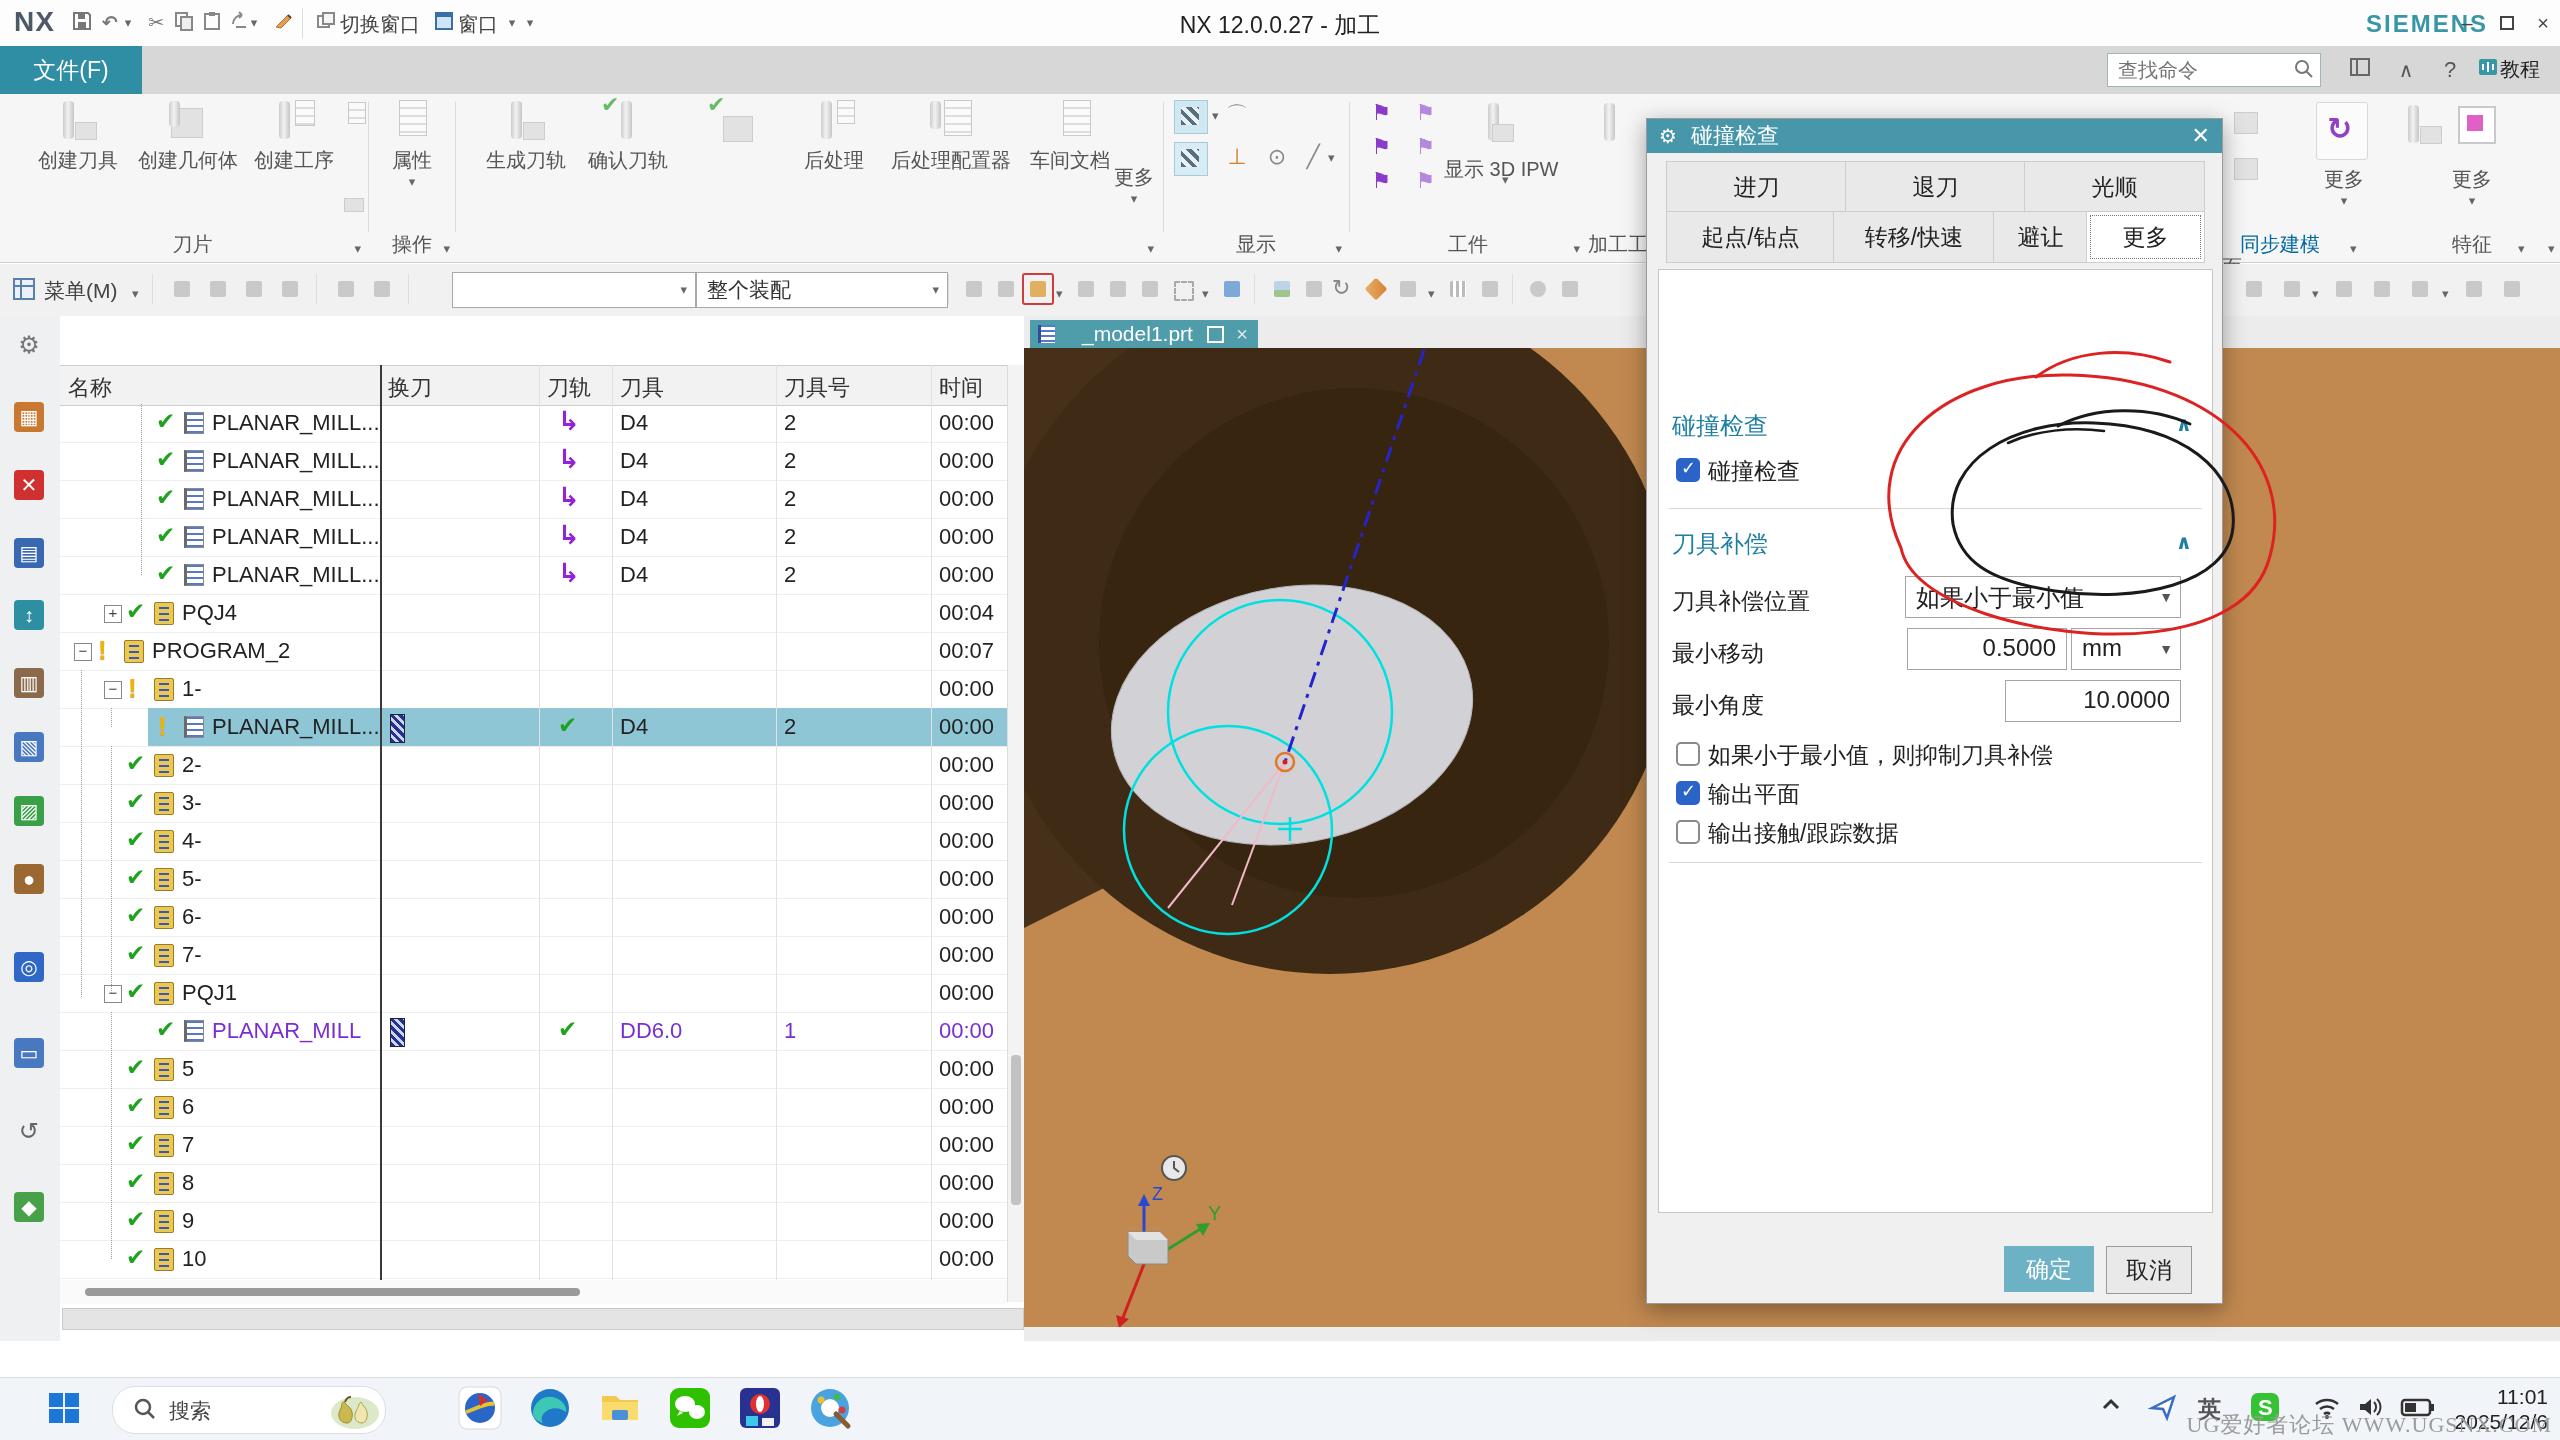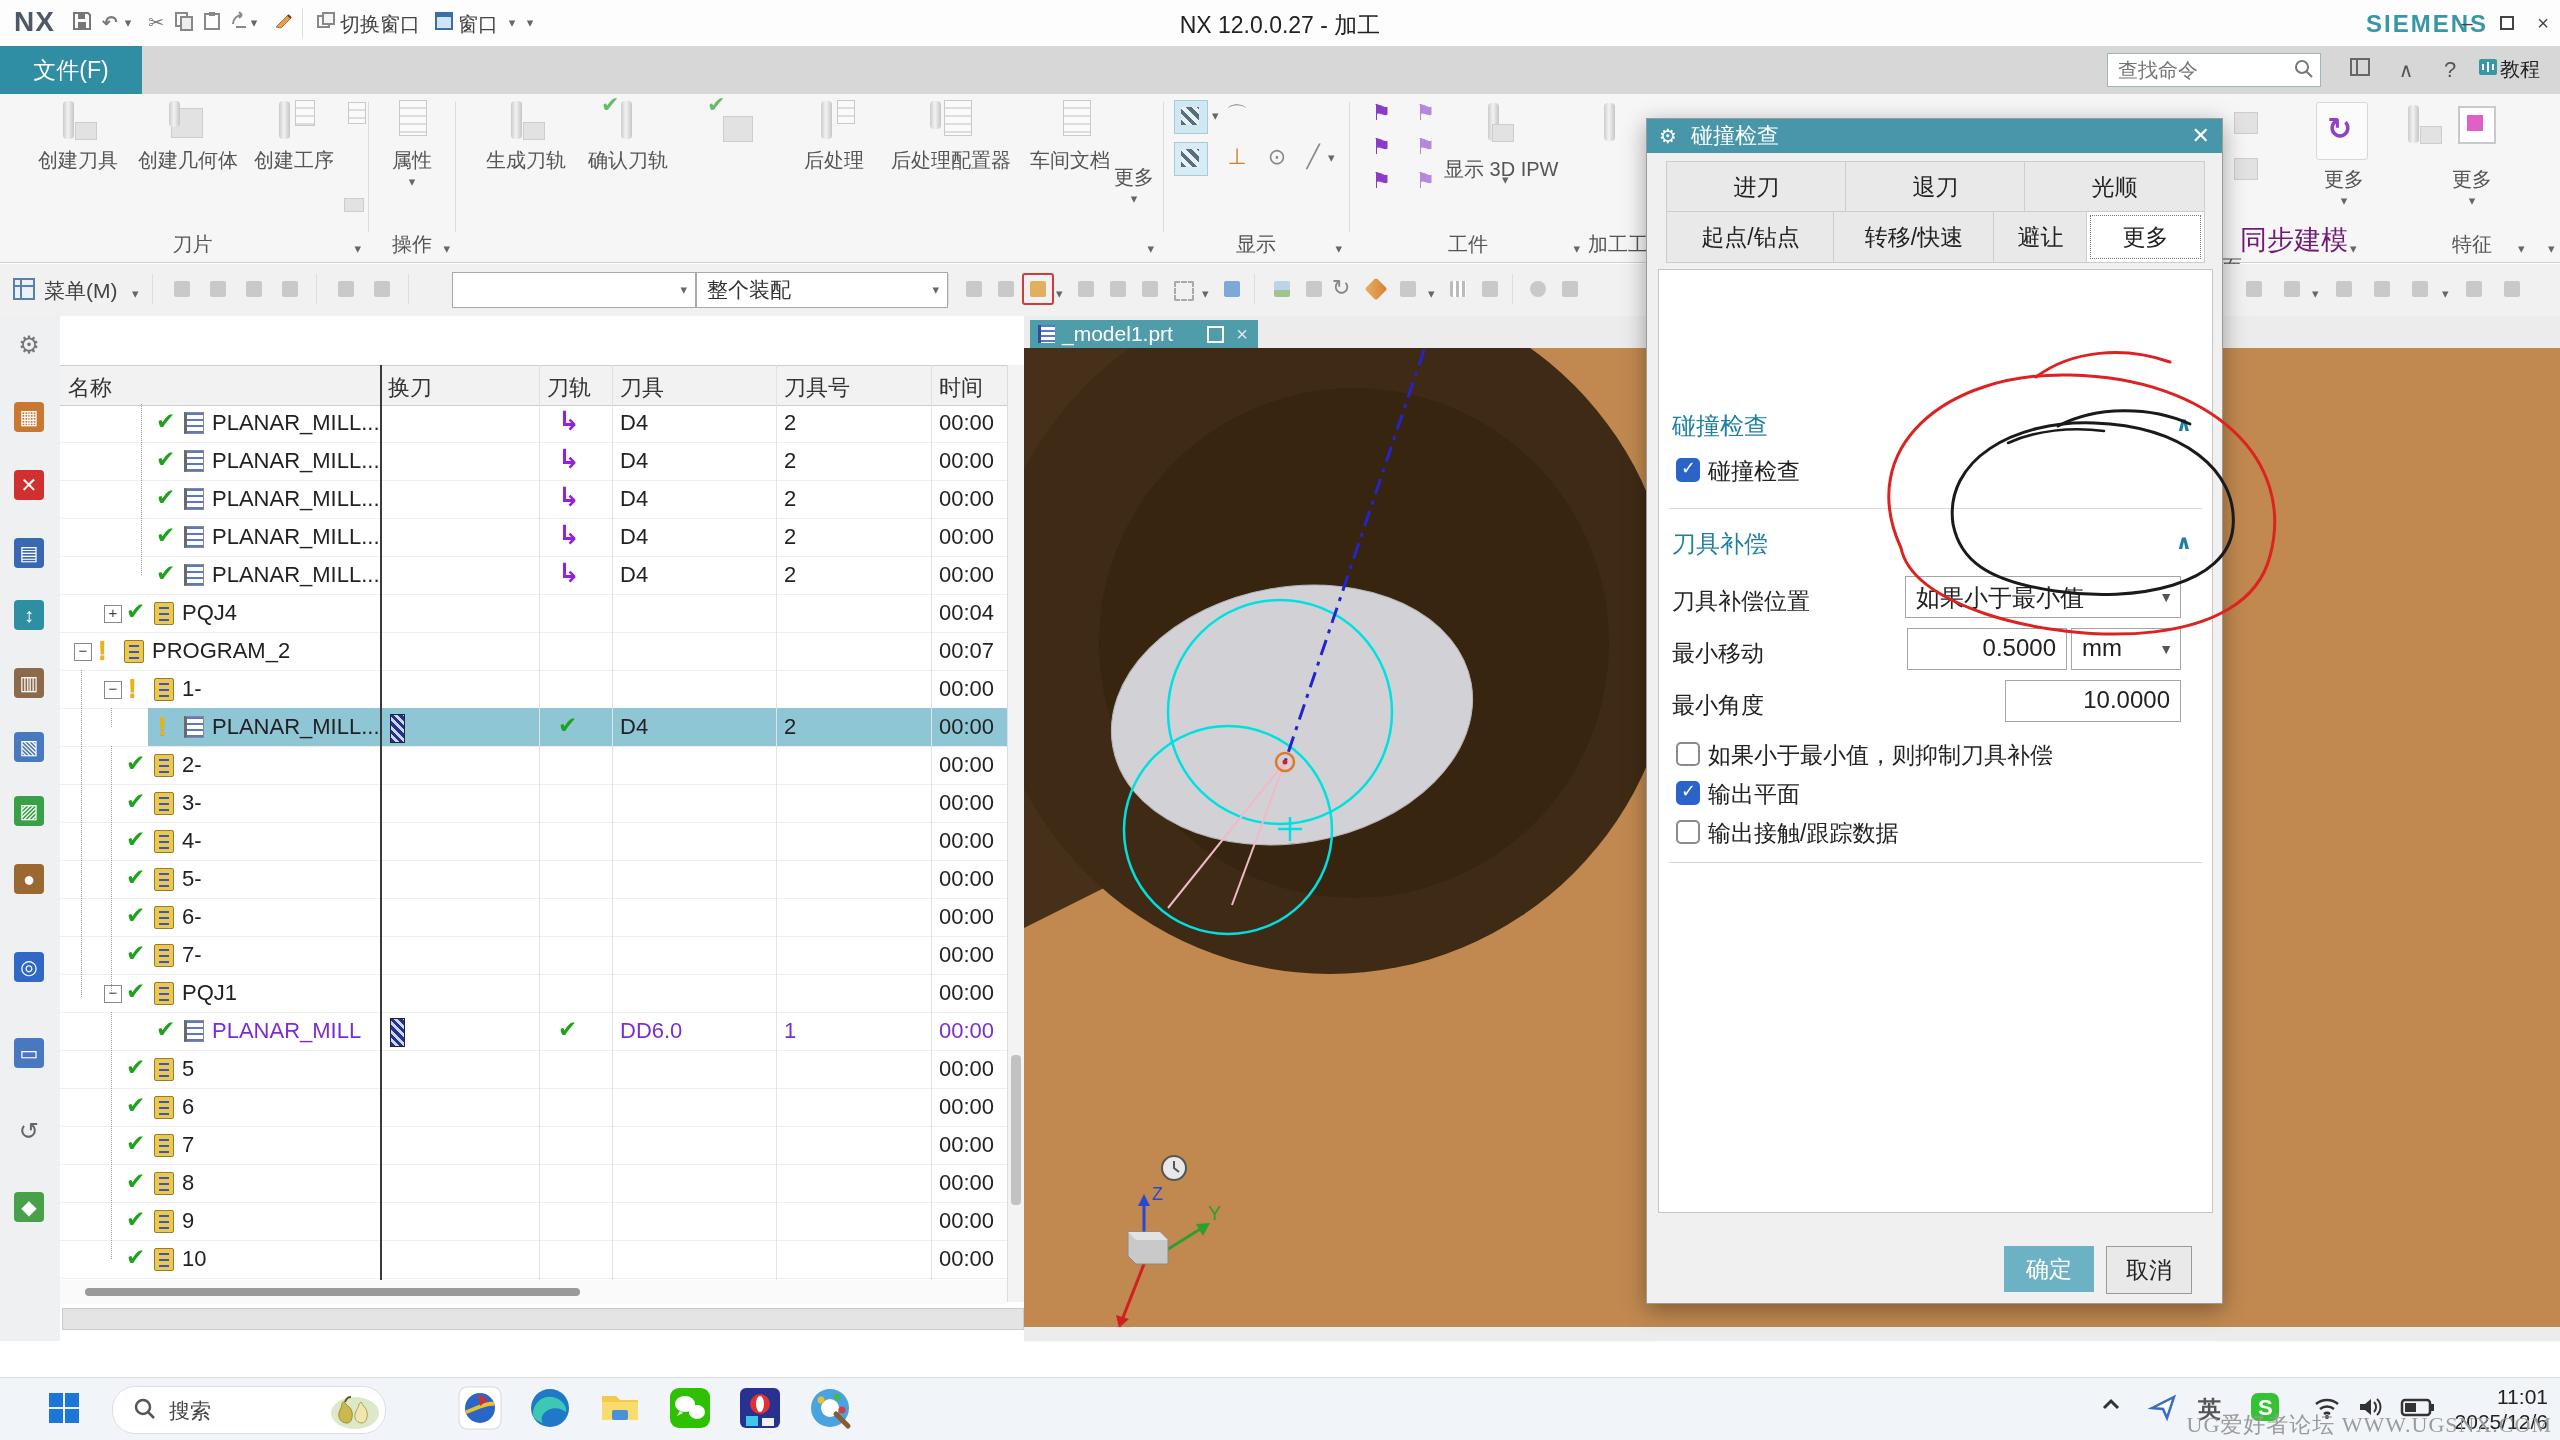--- a/index.html
+++ b/index.html
@@ -92,21 +92,21 @@
   .vthumb{position:absolute;left:3px;width:10px;background:#c2c2c2;border-radius:4px;}
   .hscroll{position:absolute;left:0;top:964px;width:947px;height:24px;background:#fafafa;}
   .hthumb{position:absolute;top:8px;height:8px;background:#9a9a9a;border-radius:4px;}
   .hstrip{position:absolute;left:2px;top:992px;width:960px;height:20px;background:#e4e4e4;border:1px solid #cacaca;}
   
   .viewport{position:absolute;left:1024px;top:316px;width:1536px;height:1025px;background:#ececec;}
   .tabstrip{position:absolute;left:0;top:4px;width:1536px;height:28px;background:#ececec;border-bottom:1px solid #bcbcbc;}
   .vtab{position:absolute;left:6px;top:0;width:228px;height:28px;background:#4f9cab;color:#fff;font-size:21px;line-height:28px;}
   .vtab .ticon{position:absolute;left:8px;top:5px;width:14px;height:18px;background:#fff;border-left:3px solid #334b9c;
                background-image:repeating-linear-gradient(180deg,#5878c8 0 2px,#fff 2px 5px);}
-  .vtab .tname{margin-left:32px;}
+  .vtab .tname{margin-left:52px;}
   .vtab .tedit{position:absolute;right:34px;top:6px;width:13px;height:13px;border:2px solid #fff;}
   .vtab .tclose{position:absolute;right:10px;top:0;color:#dfe8ea;font-size:20px;}
   .scene{position:absolute;left:0;top:32px;}
   
   .dialog{position:absolute;left:1646px;top:118px;width:575px;height:1184px;background:#f0f0f0;border:1px solid #9a9a9a;
           box-shadow:0 6px 22px rgba(0,0,0,.35);z-index:40;}
   .dhead{position:absolute;left:0;top:0;width:575px;height:34px;background:#4796aa;color:#fff;font-size:22px;line-height:34px;}
   .dhead .dgear{position:absolute;left:12px;top:0;font-size:20px;}
   .dhead .dtitle{margin-left:44px;}
   .dhead .dclose{position:absolute;right:12px;top:0;font-size:22px;color:#fff;}
@@ -401,21 +401,21 @@
         <i class="bit"></i>
         <i class="base"></i>
       </div>
     <div style="position:absolute;left:2458px;top:12px;width:34px;height:34px;border:2px solid #c9c9c9;background:#fff">
       <i style="position:absolute;left:7px;top:7px;width:16px;height:16px;background:#e060c8;display:block"></i>
     </div>
     <div class="morebtn" style="left:2446px;top:72px;width:52px">
       <div>更多</div>
         <div class="caret">▾</div>
     </div>
-    <span style="position:absolute;left:2240px;bottom:4px;font-size:27px;color:#701a75">同步建模</span>
+    <span style="position:absolute;left:2240px;bottom:4px;font-size:20px;color:#0369a1">同步建模</span>
     <span class="gcaret" style="left:2350px">▾</span>
     <span style="position:absolute;left:2452px;bottom:4px;font-size:20px;color:#555">特征</span>
     <span class="gcaret" style="left:2518px">▾</span>
     <span class="gcaret" style="left:2548px">▾</span>
   </div>
 
   <div class="toolbar">
     <span style="position:absolute;left:12px;top:13px">
       <svg width="24" height="24" viewBox="0 0 24 24">
           <rect x="2" y="2" width="20" height="20" fill="#eaf1f8" stroke="#5a7fa8" stroke-width="2"></rect>

